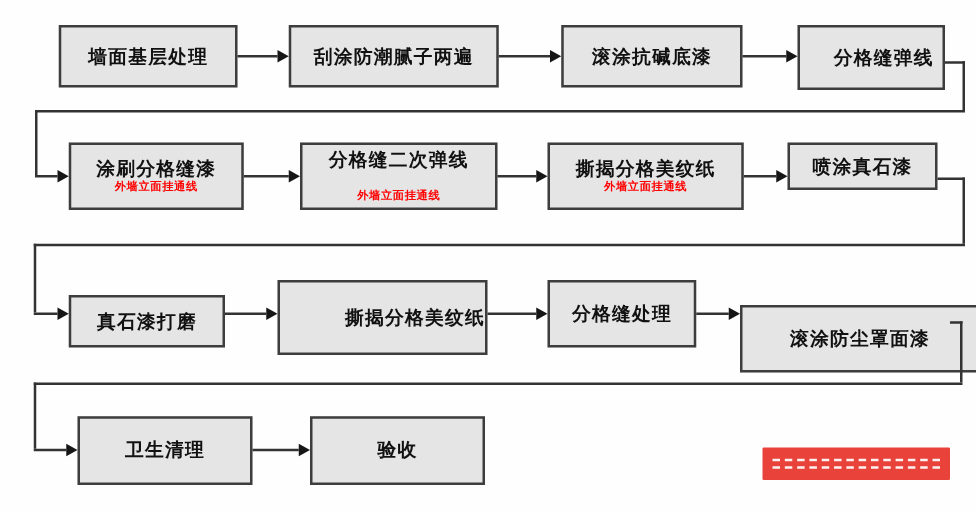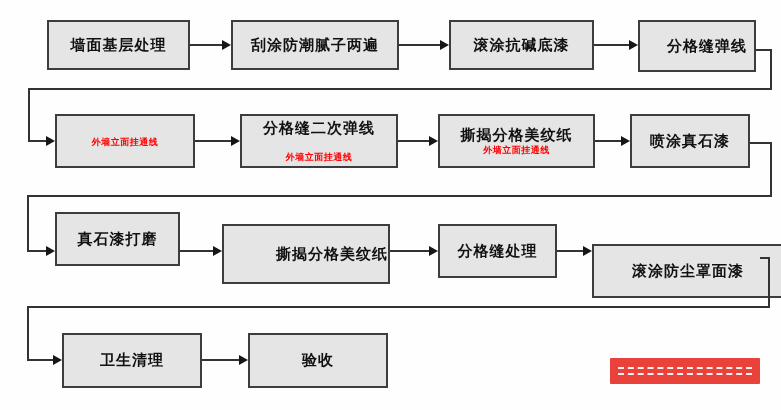--- a/index.html
+++ b/index.html
@@ -46,35 +46,36 @@
     <span class="lbl">刮涂防潮腻子两遍</span>
   </div>
   <div class="node" style="left:449px;top:20px;width:145px;height:50px;">
     <span class="lbl">滚涂抗碱底漆</span>
   </div>
   <div class="node" style="left:638px;top:20px;width:118px;height:52px;padding-left:20px;">
     <span class="lbl">分格缝弹线</span>
   </div>
 
   <div class="node" style="left:55px;top:114px;width:140px;height:54px;">
+    <span class="lbl">涂刷分格缝漆</span>
     <span class="note">外墙立面挂通线</span>
   </div>
   <div class="node" style="left:240px;top:114px;width:158px;height:54px;gap:15px;">
     <span class="lbl">分格缝二次弹线</span>
     <span class="note">外墙立面挂通线</span>
   </div>
   <div class="node" style="left:438px;top:114px;width:157px;height:54px;">
     <span class="lbl">撕揭分格美纹纸</span>
     <span class="note">外墙立面挂通线</span>
   </div>
-  <div class="node" style="left:630px;top:114px;width:120px;height:54px;">
+  <div class="node" style="left:630px;top:114px;width:120px;height:38px;">
     <span class="lbl">喷涂真石漆</span>
   </div>
 
-  <div class="node" style="left:55px;top:212px;width:125px;height:54px;">
+  <div class="node" style="left:55px;top:236px;width:125px;height:42px;">
     <span class="lbl">真石漆打磨</span>
   </div>
   <div class="node" style="left:222px;top:224px;width:168px;height:60px;align-items:flex-end;">
     <span class="lbl">撕揭分格美纹纸</span>
   </div>
   <div class="node" style="left:438px;top:224px;width:119px;height:54px;">
     <span class="lbl">分格缝处理</span>
   </div>
   <div class="node" style="left:592px;top:224px;width:192px;height:54px;margin-top:20px;">
     <span class="lbl">滚涂防尘罩面漆</span>

